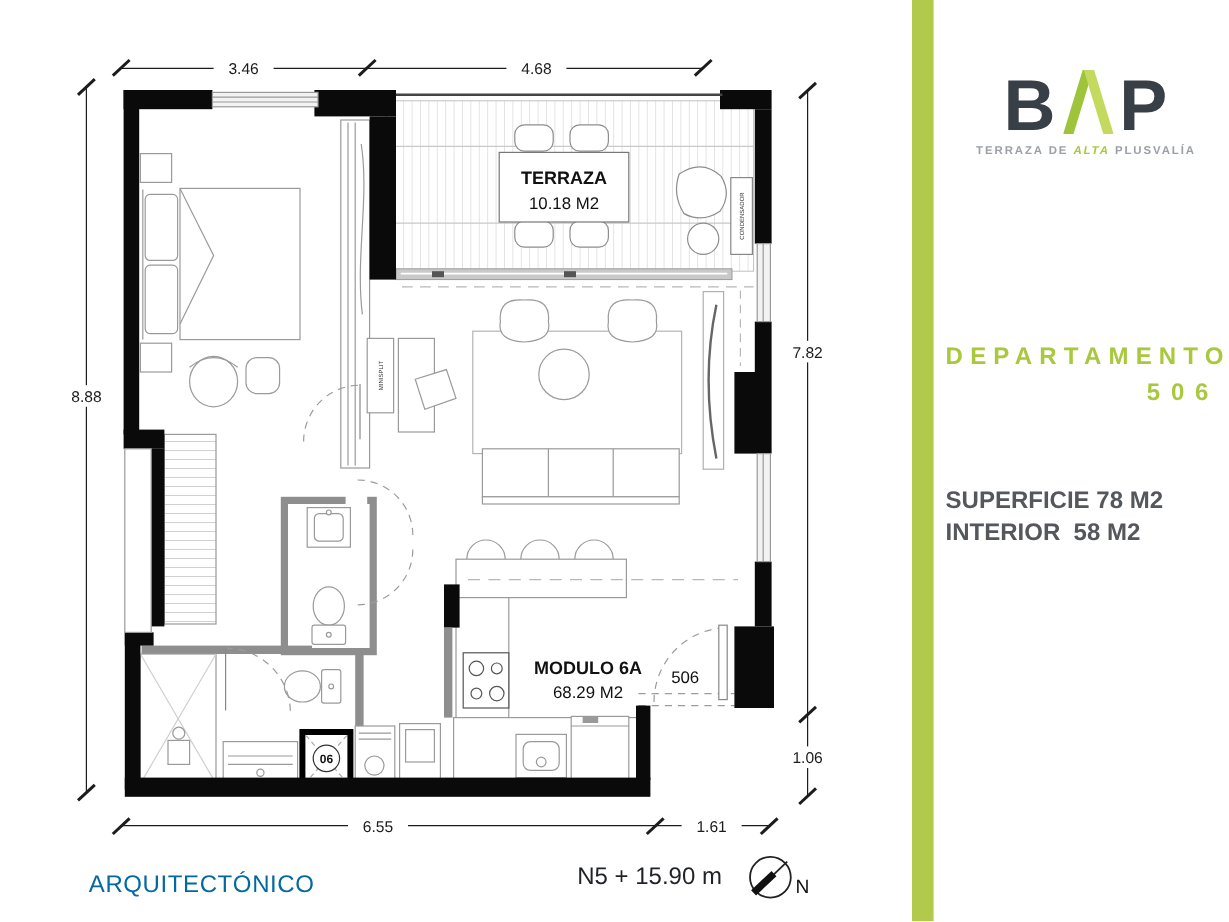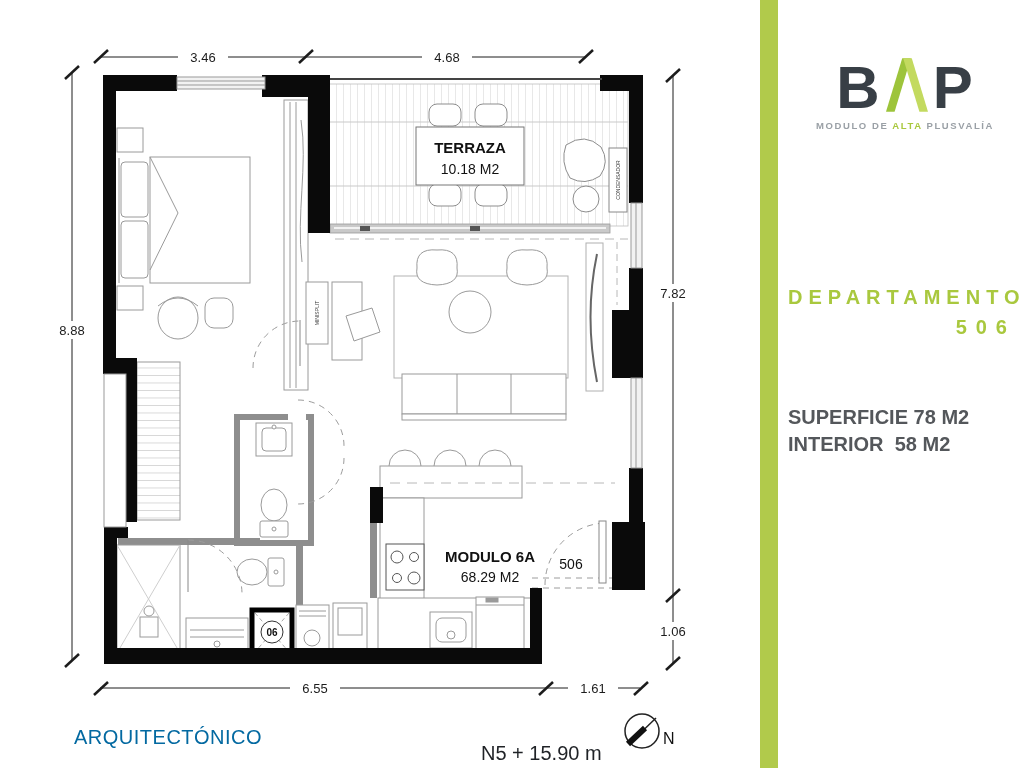--- a/index.html
+++ b/index.html
@@ -4,30 +4,30 @@
 <style>
   html,body{margin:0;padding:0;background:#fff;}
   #page{position:relative;width:1024px;height:768px;background:#ffffff;overflow:hidden;
         font-family:"Liberation Sans", sans-serif;}
   
   #green-bar{position:absolute;left:760px;top:0;width:18px;height:768px;background:#b1ca4b;}
   #brand{position:absolute;left:800px;top:58px;width:210px;text-align:center;}
   #brand .logo-row{display:flex;justify-content:center;align-items:flex-end;gap:5px;}
   #brand .logo-letter{font-size:60px;line-height:50px;font-weight:600;color:#383f46;letter-spacing:1px;}
   #brand .tagline{margin-top:7px;font-size:9.5px;letter-spacing:1.6px;color:#9aa0a6;font-weight:600;white-space:pre;}
-  #brand .tagline .accent{color:#a9c83e;}
+  #brand .tagline .accent{color:#a9c83e;font-style:italic;}
   #unit-title{position:absolute;left:788px;top:286px;width:228px;text-align:right;color:#a9c83e;font-weight:700;}
   #unit-title .t1{font-size:20px;letter-spacing:6px;}
   #unit-title .t2{margin-top:7px;font-size:20px;letter-spacing:9px;}
   #unit-stats{position:absolute;left:788px;top:404px;width:228px;text-align:left;color:#54575b;
               font-size:20px;font-weight:700;line-height:27px;}
   .stat{white-space:pre;}
   
   #sheet-name{position:absolute;left:74px;top:726px;font-size:20px;color:#0369a1;letter-spacing:0.5px;}
-  #level-text{position:absolute;left:481px;top:742px;font-size:20px;color:#1f2226;text-align:right;}
+  #level-text{position:absolute;left:481px;top:720px;font-size:20px;color:#1f2226;text-align:right;}
   
   #plan{position:absolute;left:0;top:0;}
   text{font-family:"Liberation Sans", sans-serif;}
   .dimtxt{font-size:13px;fill:#1c1c1c;}
   .lbl-big{font-size:15px;font-weight:600;fill:#111;}
   .lbl-med{font-size:14px;fill:#111;}
   .lbl-tiny{font-size:5px;fill:#333;}
 </style>
 </head>
 <body>
@@ -279,21 +279,21 @@
 
   <div id="brand">
     <div class="logo-row">
       <span class="logo-letter">B</span>
       <svg width="42" height="54" viewBox="0 0 44 56" style="margin-bottom:1px;">
         <polygon points="0,56 17,0 26,0 9,56" fill="#9dc43b"></polygon>
         <polygon points="18,0 27,0 44,56 35,56" fill="#c3da5f"></polygon>
       </svg>
       <span class="logo-letter">P</span>
     </div>
-    <div class="tagline"><span>MODULO DE </span><span class="accent">ALTA</span><span> PLUSVALÍA</span></div>
+    <div class="tagline"><span>TERRAZA DE </span><span class="accent">ALTA</span><span> PLUSVALÍA</span></div>
   </div>
 
   <div id="unit-title">
     <div class="t1">DEPARTAMENTO</div>
     <div class="t2">506</div>
   </div>
 
   <div id="unit-stats">
     <div class="stat">SUPERFICIE 78 M2</div>
     <div class="stat">INTERIOR  58 M2</div>

